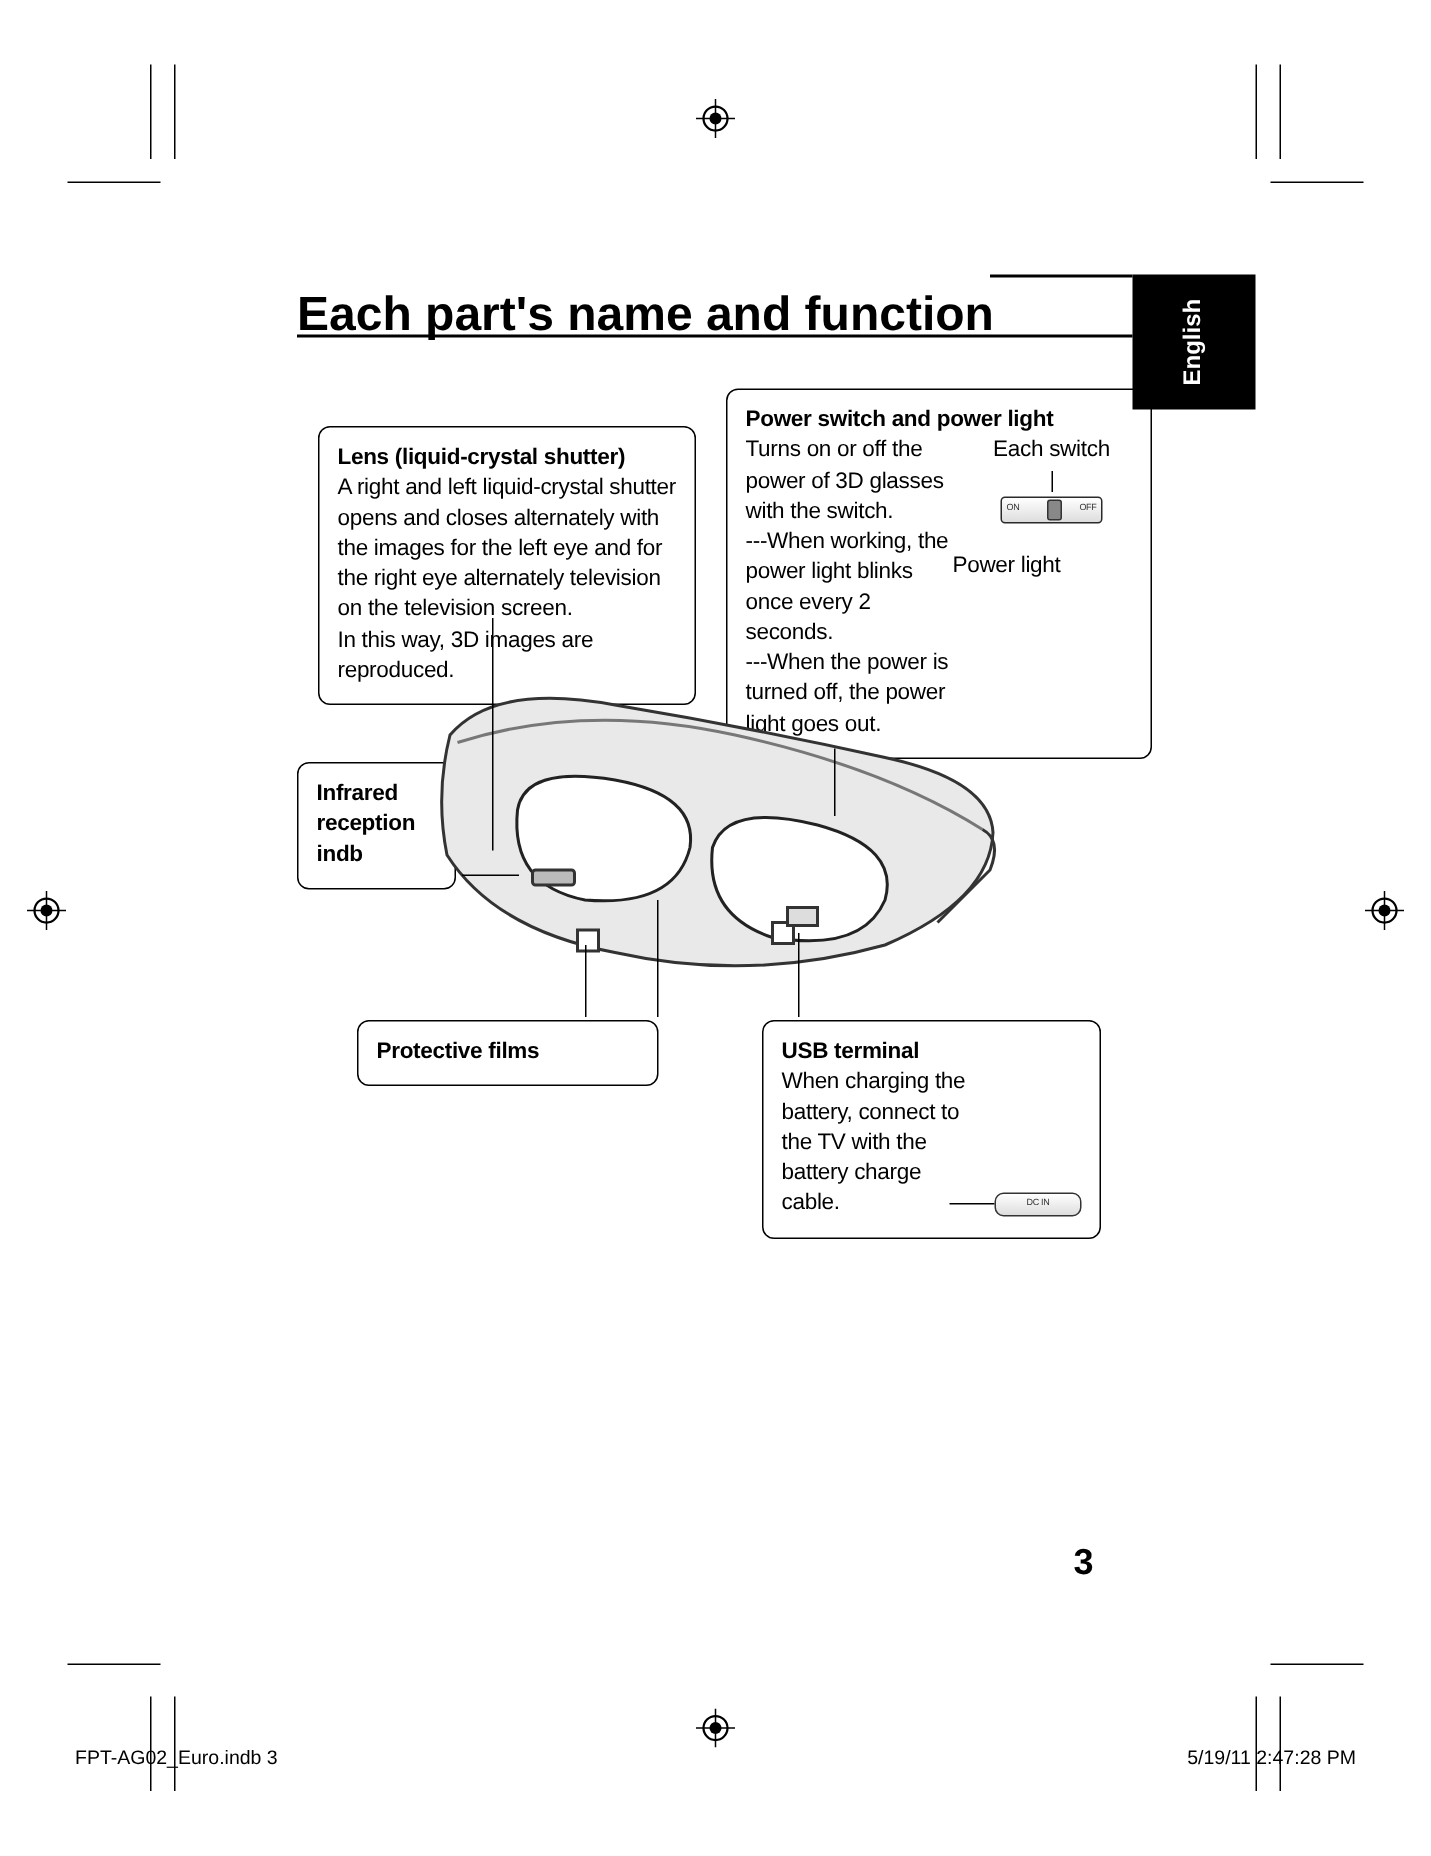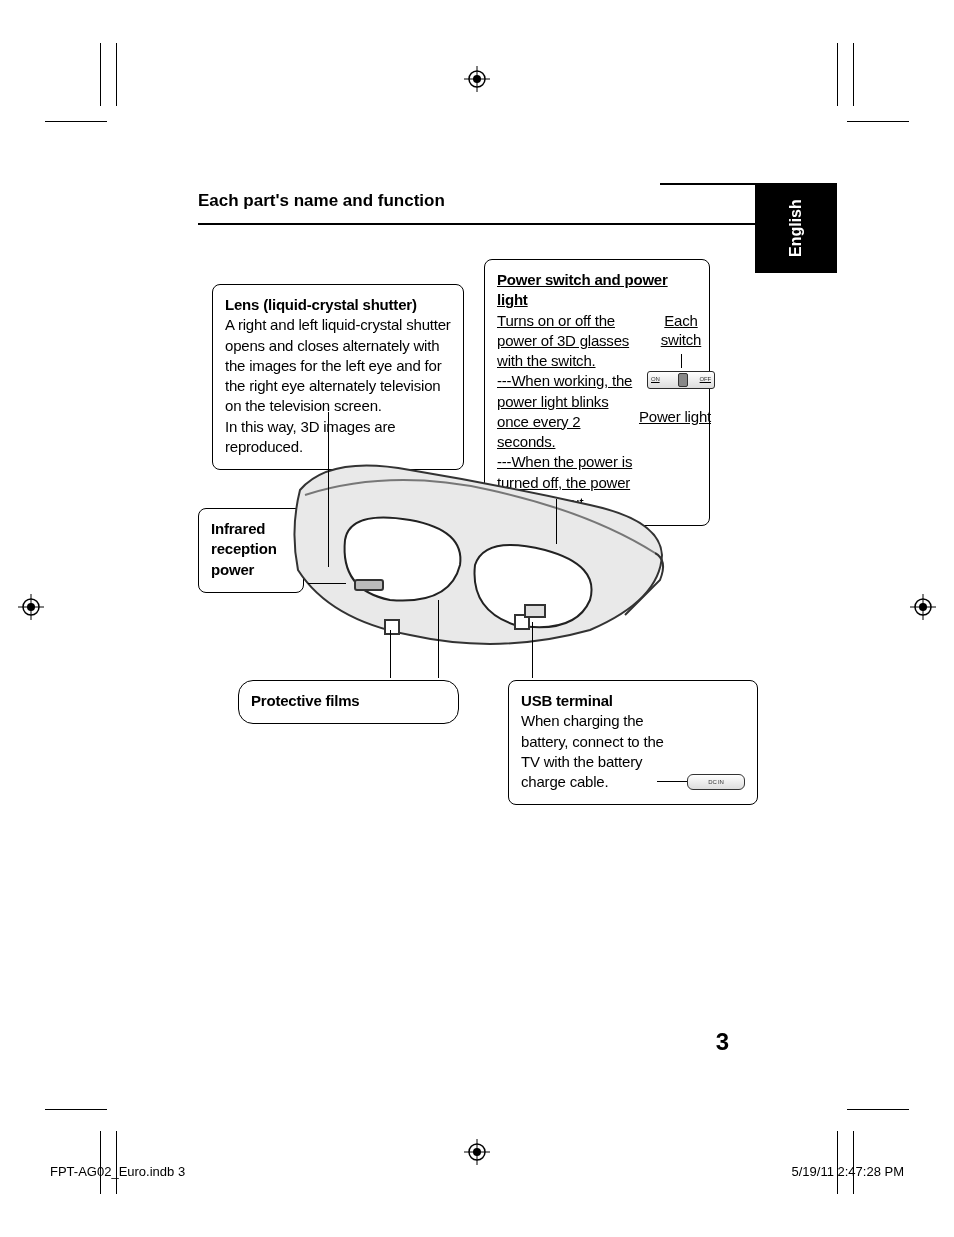--- a/index.html
+++ b/index.html
@@ -32,21 +32,21 @@
   .reg svg { width: 100%; height: 100%; display: block; }
   .reg.top  { left: 464px; top: 66px; }
   .reg.bot  { left: 464px; bottom: 72px; }
   .reg.left { left: 18px; top: 594px; }
   .reg.right{ right: 18px; top: 594px; }
 
   
   .page-title {
     position: absolute;
     left: 198px; top: 191px;
-    font-size: 17px;
+    font-size: 32px;
     font-weight: 800;
   }
   .title-rule {
     position: absolute;
     left: 198px; top: 223px;
     width: 557px;
     height: 1.5px;
     background: #000;
   }
   .title-rule-short {
@@ -78,24 +78,24 @@
     border-radius: 8px;
     padding: 10px 12px 12px 12px;
     font-size: 15px;
     line-height: 1.35;
     font-family: "Myriad Pro", "Segoe UI", Arial, sans-serif;
     letter-spacing: -0.2px;
   }
   .callout .ct { font-weight: 700; }
 
   .box-lens { left: 212px; top: 284px; width: 252px; }
-  .box-power { left: 484px; top: 259px; width: 226px; text-decoration: underline; }
+  .box-power { left: 484px; top: 259px; width: 284px; }
   .box-ir { left: 198px; top: 508px; width: 106px; }
-  .box-film { left: 238px; top: 680px; width: 221px; border-radius: 15px; }
-  .box-usb  { left: 508px; top: 680px; width: 250px; }
+  .box-film { left: 238px; top: 680px; width: 201px; }
+  .box-usb  { left: 508px; top: 680px; width: 226px; }
 
   .power-labels {
     position: absolute;
     left: 648px; top: 310px;
     font-size: 15px;
     text-align: center;
     line-height: 1.3;
   }
   .power-labels .ps { margin-bottom: 4px; }
   .power-labels .line { width: 1px; height: 14px; background: #000; margin: 2px auto 3px; }
@@ -107,21 +107,21 @@
     position: relative;
     font-size: 6px;
     display:flex;align-items:center;justify-content:space-between;
     padding:0 3px;
     color:#333;
   }
   .power-labels .switch-art .knob {
     position:absolute; left:30px; top:1px; width:10px; height:14px;
     border:1px solid #333; border-radius:2px; background:#888;
   }
-  .power-labels .pl-label { margin-top: 18px; text-align:center; margin-left:-12px;}
+  .power-labels .pl-label { margin-top: 18px; text-align:left; margin-left:-12px;}
 
   .usb-art {
     position:absolute; right:12px; bottom:14px;
     width:58px; height:16px;
     border:1px solid #333; border-radius:6px;
     background:linear-gradient(#fff,#ddd);
     font-size:6px; display:flex;align-items:center;justify-content:center;
     color:#333;
   }
   .usb-art-line { position:absolute; right:70px; bottom:22px; width:30px; height:1px; background:#000; }
@@ -235,21 +235,21 @@
         <span>ON</span>
         <span class="knob"></span>
         <span>OFF</span>
       </div>
       <div class="pl-label" style="white-space:pre-line">Power light</div>
     </div>
   </div>
 </div>
 
 <div class="callout box-ir">
-  <div class="ct">Infrared reception power</div>
+  <div class="ct">Infrared reception indb</div>
 </div>
 
 <div class="callout box-film">
   <div class="ct">Protective films</div>
 </div>
 
 <div class="callout box-usb">
   <div class="ct">USB terminal</div>
   <div style="padding-right:70px">When charging the battery, connect to the TV with the battery charge cable.</div>
   <div class="usb-art-line"></div>

